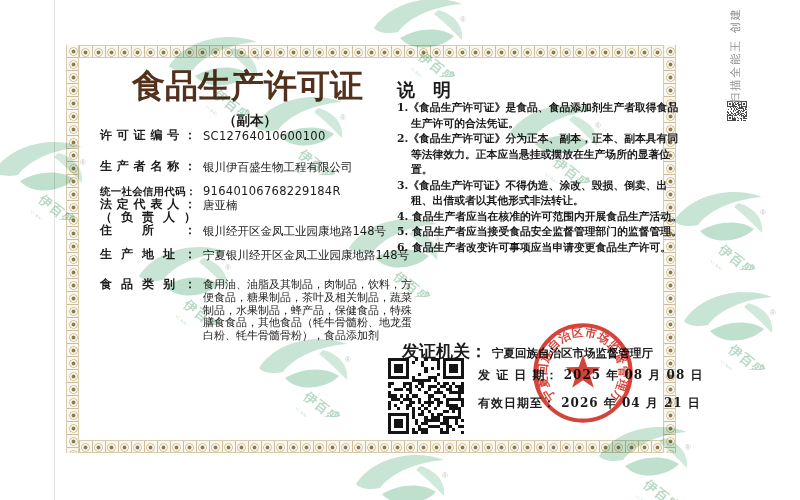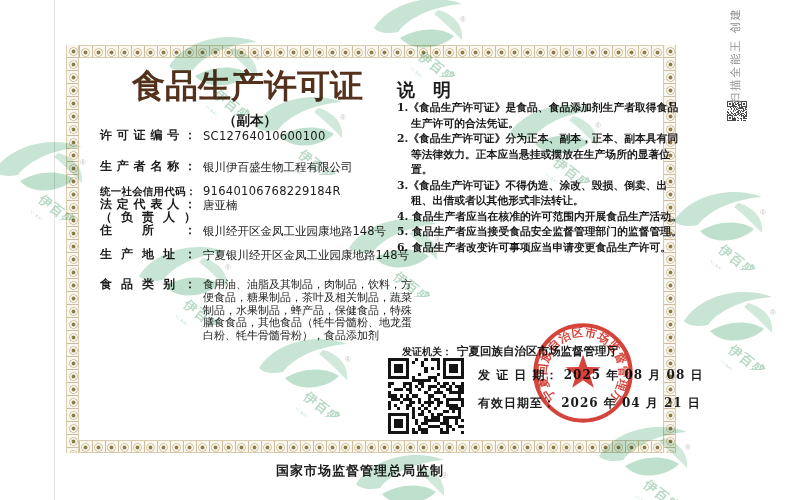--- a/index.html
+++ b/index.html
@@ -52,21 +52,21 @@
   .fvalue.code{letter-spacing:.3px;}
   .fvalue.block{font-size:11px;line-height:12.8px;width:212px;}
 
   
   #notes-title{left:397px;top:78px;width:262px;text-align:left;font-size:18px;font-weight:bold;}
   #notes{left:397px;top:100px;width:285px;font-size:10.8px;font-weight:bold;line-height:15.5px;}
   .note{text-indent:-14px;padding-left:14px;}
 
   
   #authority{left:402px;top:340px;white-space:nowrap;}
-  #authority .alabel{font-size:10px;font-weight:bold;}
+  #authority .alabel{font-size:17px;font-weight:bold;}
   #authority .avalue{font-family:"DejaVu Sans","Liberation Sans",sans-serif;
     font-size:11.5px;font-weight:bold;}
   .dateline{font-size:12px;font-weight:bold;letter-spacing:1px;white-space:nowrap;}
   #issue-date{left:478px;top:367px;}
   #valid-date{left:478px;top:395px;}
 
   #footer{left:40px;top:462px;width:640px;text-align:center;font-size:13px;
     font-weight:bold;letter-spacing:1px;}
 
   
@@ -800,21 +800,20 @@
 
   <svg id="seal" viewBox="0 0 120 120">
     <circle class="ring" cx="60" cy="61" r="52"></circle>
     <polygon class="star" points="60,41 64.7,54.5 79,54.8 67.6,63.5 71.8,77.2 60,69 48.2,77.2 52.4,63.5 41,54.8 55.3,54.5"></polygon>
     <path id="sealArc" d="M31.7,89.3 A40,40 0 1,1 88.3,89.3" fill="none"></path>
     <text>
       <textPath href="#sealArc" startOffset="2">宁夏回族自治区市场监督管理厅</textPath>
     </text>
   </svg>
 
-  <div id="footer" class="content">国家市场监督管理总局监制</div>
 
   <div id="scanner-text">扫描全能王 创建</div>
 
   <svg width="0" height="0" style="position:absolute" aria-hidden="true">
     <defs>
       <g id="wmg">
         <path d="M4,36 C20,10 62,0 92,12 C66,14 40,24 28,40 C18,42 8,41 4,36 Z" fill="#bfe0cd"></path>
         <path d="M30,46 C46,36 70,34 84,44 C70,58 42,60 30,46 Z" fill="#b4dbc4"></path>
         <path d="M68,18 C84,22 94,34 92,48 C82,38 72,28 64,22 Z" fill="#c9e6d5"></path>
         <text class="wm-cn" x="48" y="66" transform="rotate(38 48 66)">伊百盛</text>

